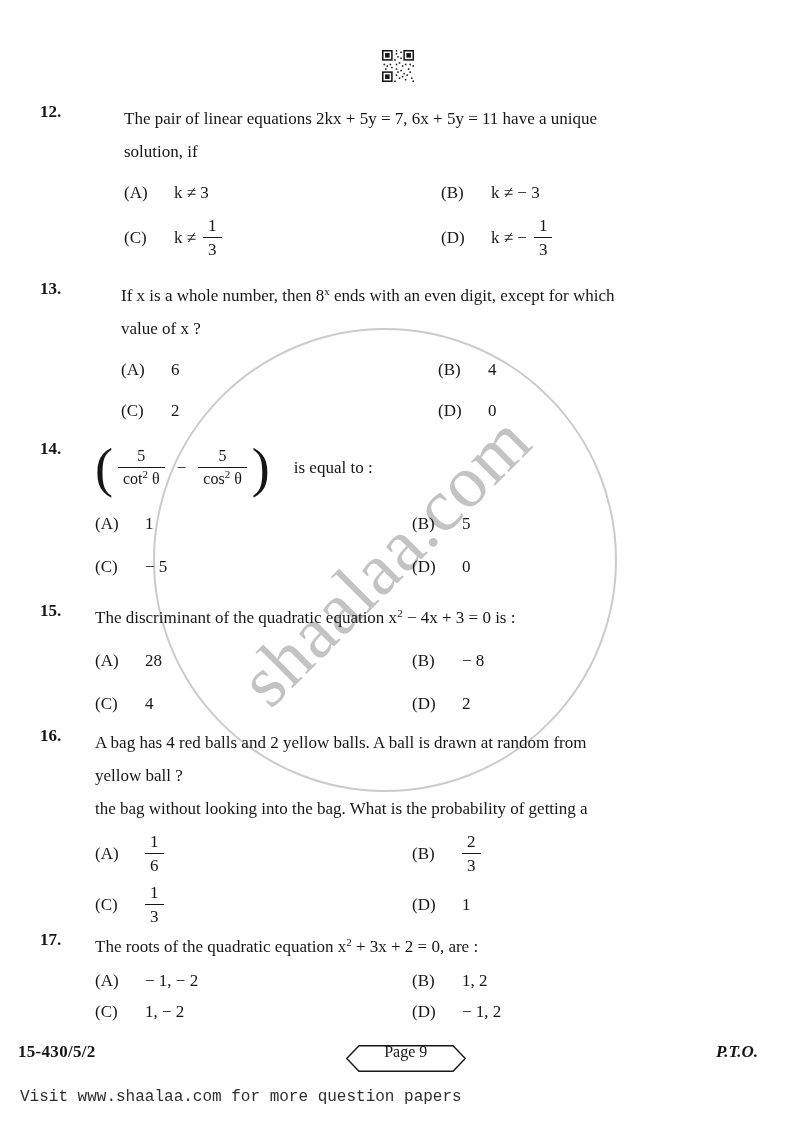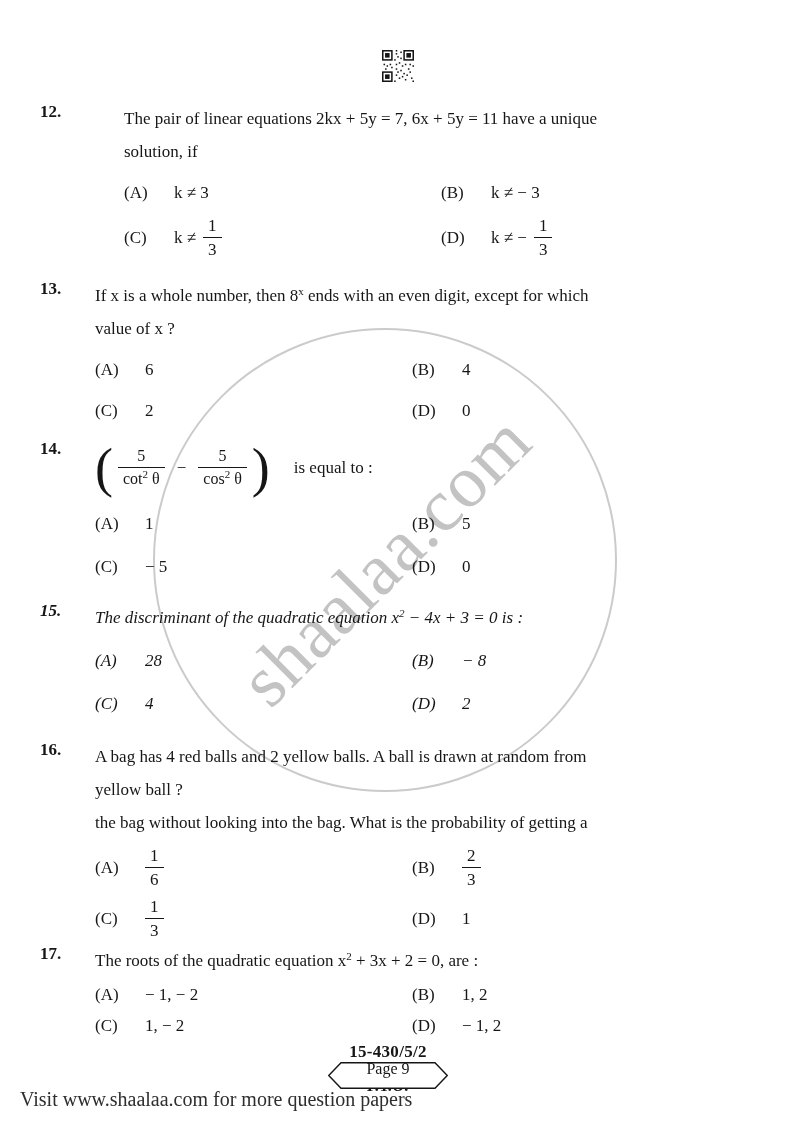--- a/index.html
+++ b/index.html
@@ -56,43 +56,43 @@
   .frac .den { display: block; padding: 1px 5px 0; }
 
   
   .expr { display: flex; align-items: center; line-height: 1; margin-bottom: 4px; min-height: 58px; }
   .paren { font-size: 54px; font-weight: 300; line-height: 58px; }
   .expr .frac { margin: 0 5px; font-size: 16px; }
   .expr .minus { margin: 0 7px; font-size: 17px; }
   .expr .suffix { margin-left: 24px; font-size: 17px; }
 
   #q12 { margin-bottom: 18px; gap: 29px; }
-  #q13 { margin-bottom: 12px; }
+  #q13 { margin-bottom: 12px; gap: 26px; }
   #q14 { margin-bottom: 18px; }
-  #q15 { margin-bottom: 20px; font-style: italic; }
+  #q15 { margin-bottom: 6px; }
   #q15 .optrow, #q14 .optrow { margin-top: 10px; }
   #q16 { margin-bottom: 2px; }
 
   
   .footer {
     position: absolute; z-index: 2;
     left: 18px; right: 42px; top: 1042px;
-    display: flex; align-items: center; justify-content: space-between; flex-direction: column;
+    display: flex; align-items: center; justify-content: space-between;
   }
   .footer-code { font-weight: 700; letter-spacing: 0.3px; }
   .page-badge { position: relative; width: 120px; height: 14px; display: flex; align-items: center; justify-content: center; }
   .page-badge svg { position: absolute; left: 0; top: 0; width: 120px; height: 27px; }
   .page-badge span { position: relative; font-size: 16px; }
   .footer-pto { font-weight: 700; font-style: italic; }
 
   .bottom-text {
     position: absolute; z-index: 2;
     left: 20px; top: 1088px;
-    font-family: Liberation Serif, serif;
-    font-size: 20px;
+    font-family: Liberation Mono, monospace;
+    font-size: 16px;
     color: #2e2e2e;
   }
 </style>
 </head>
 <body>
 
 <div class="page">
 
   <div class="watermark">
     <span class="wm-text">shaalaa.com</span>

